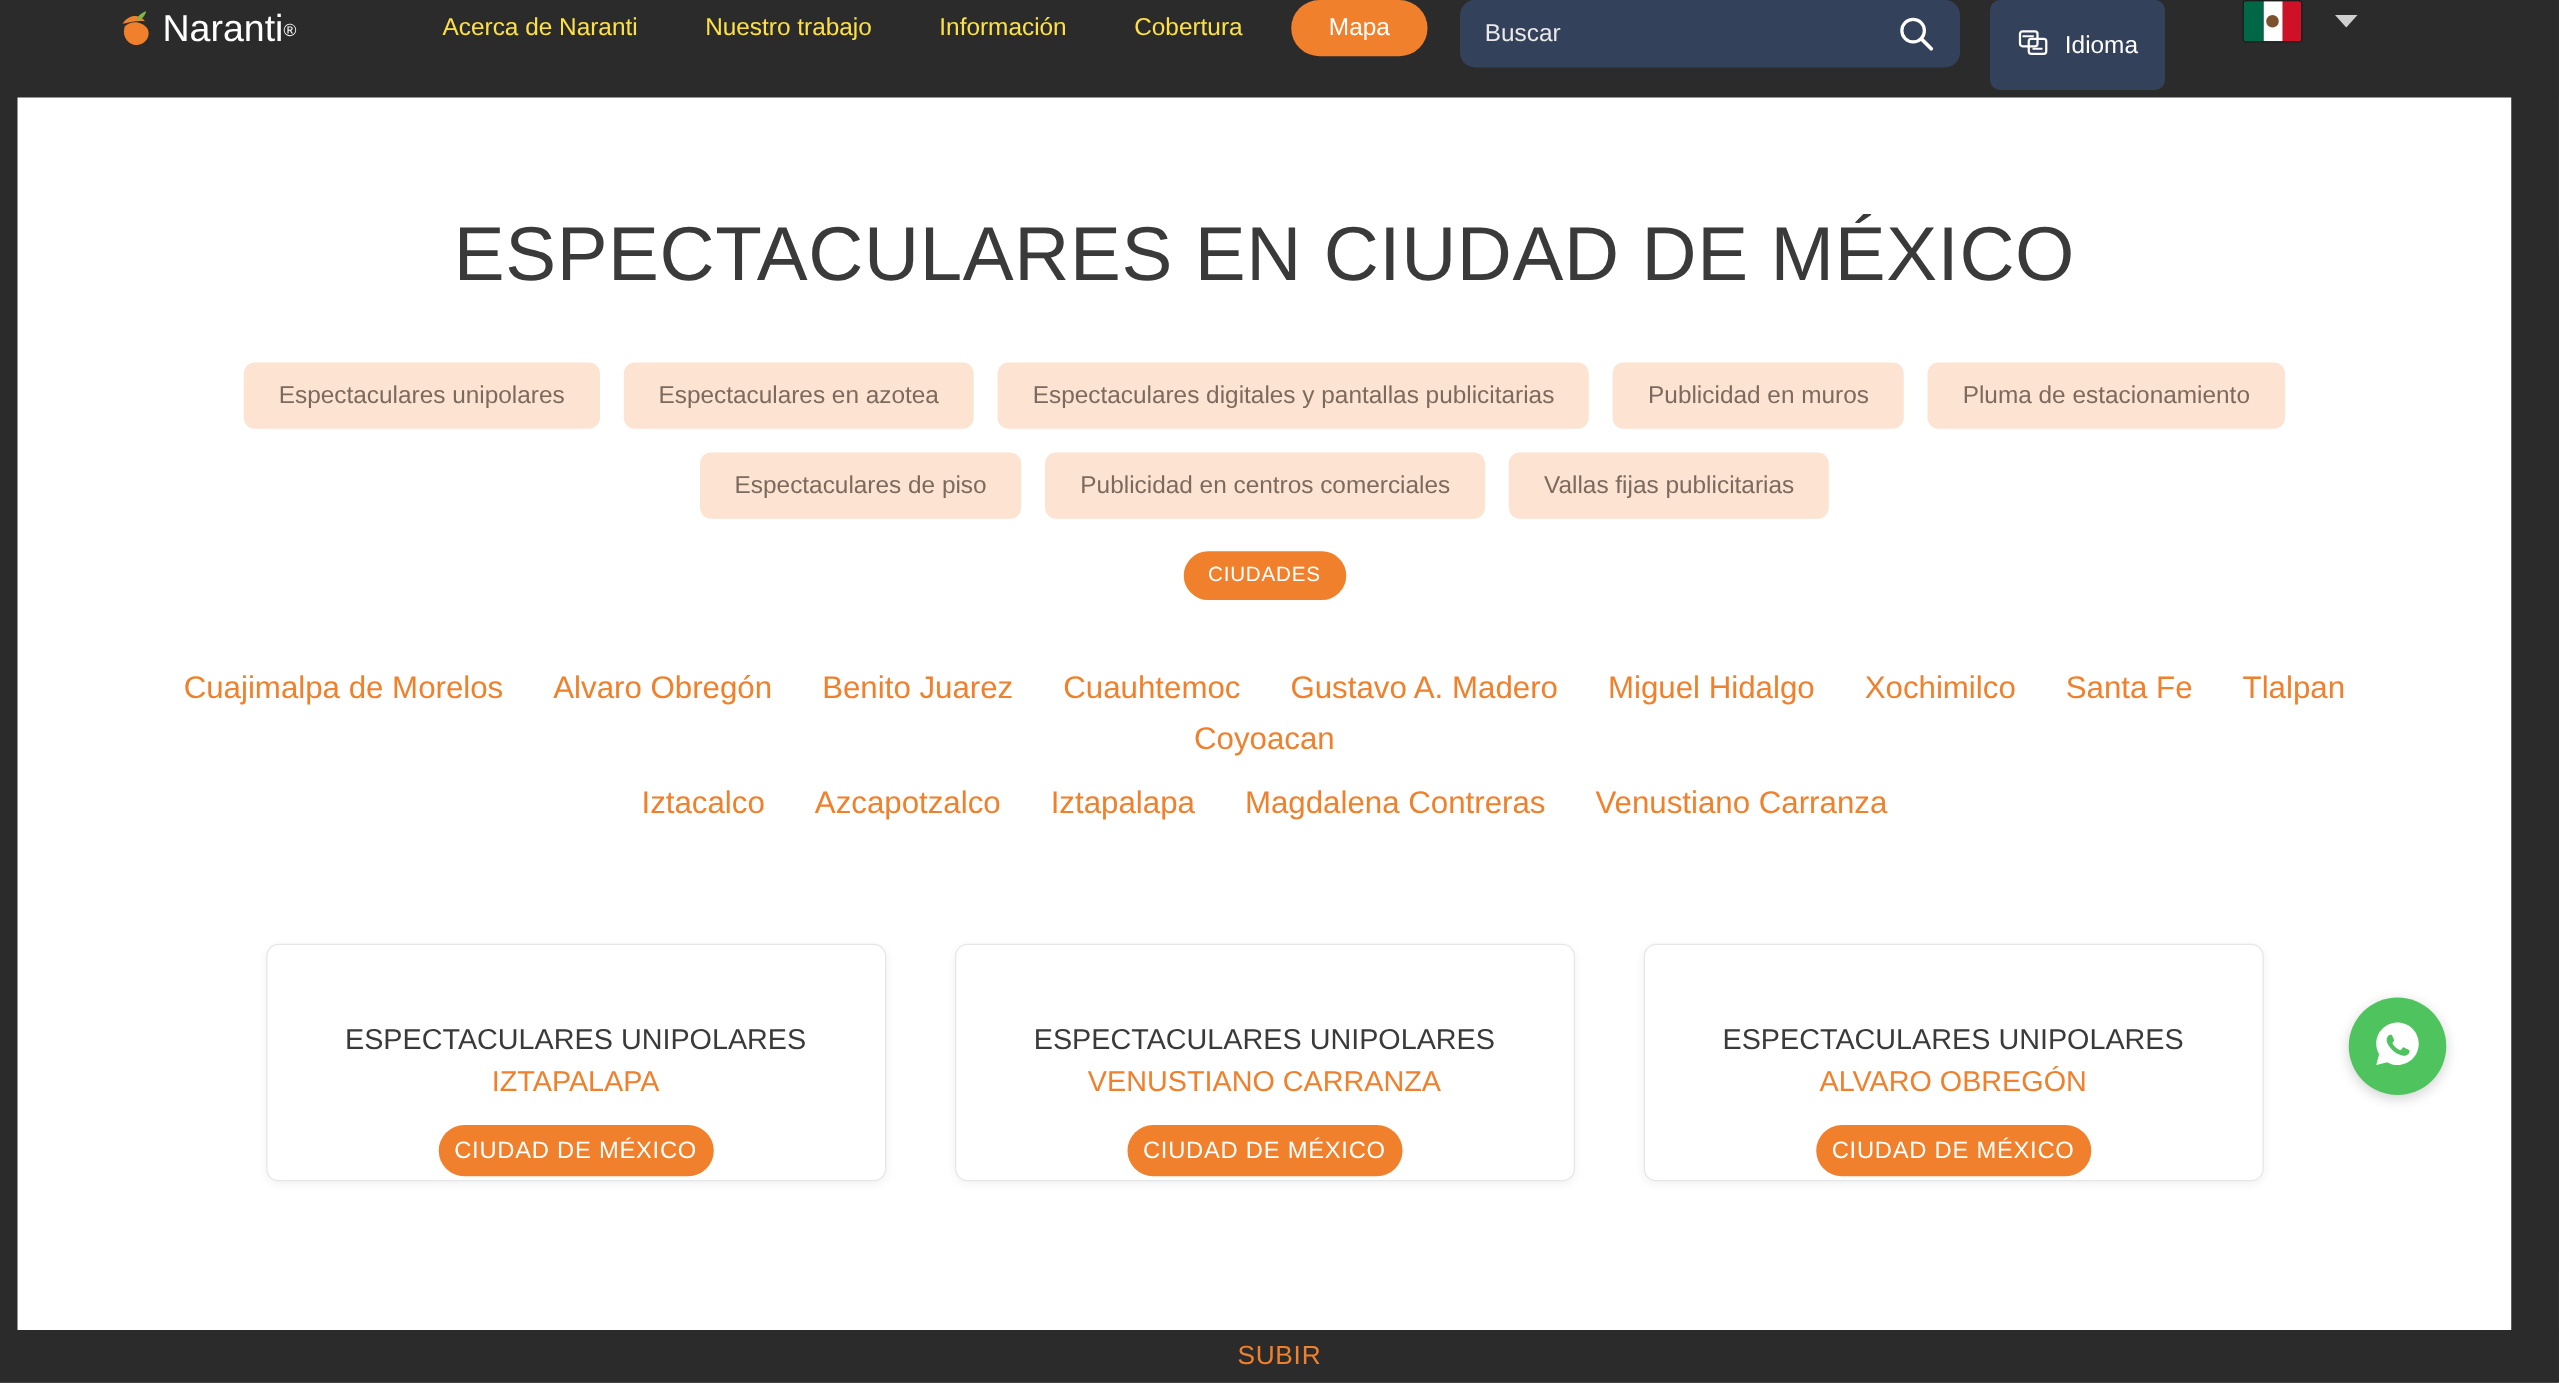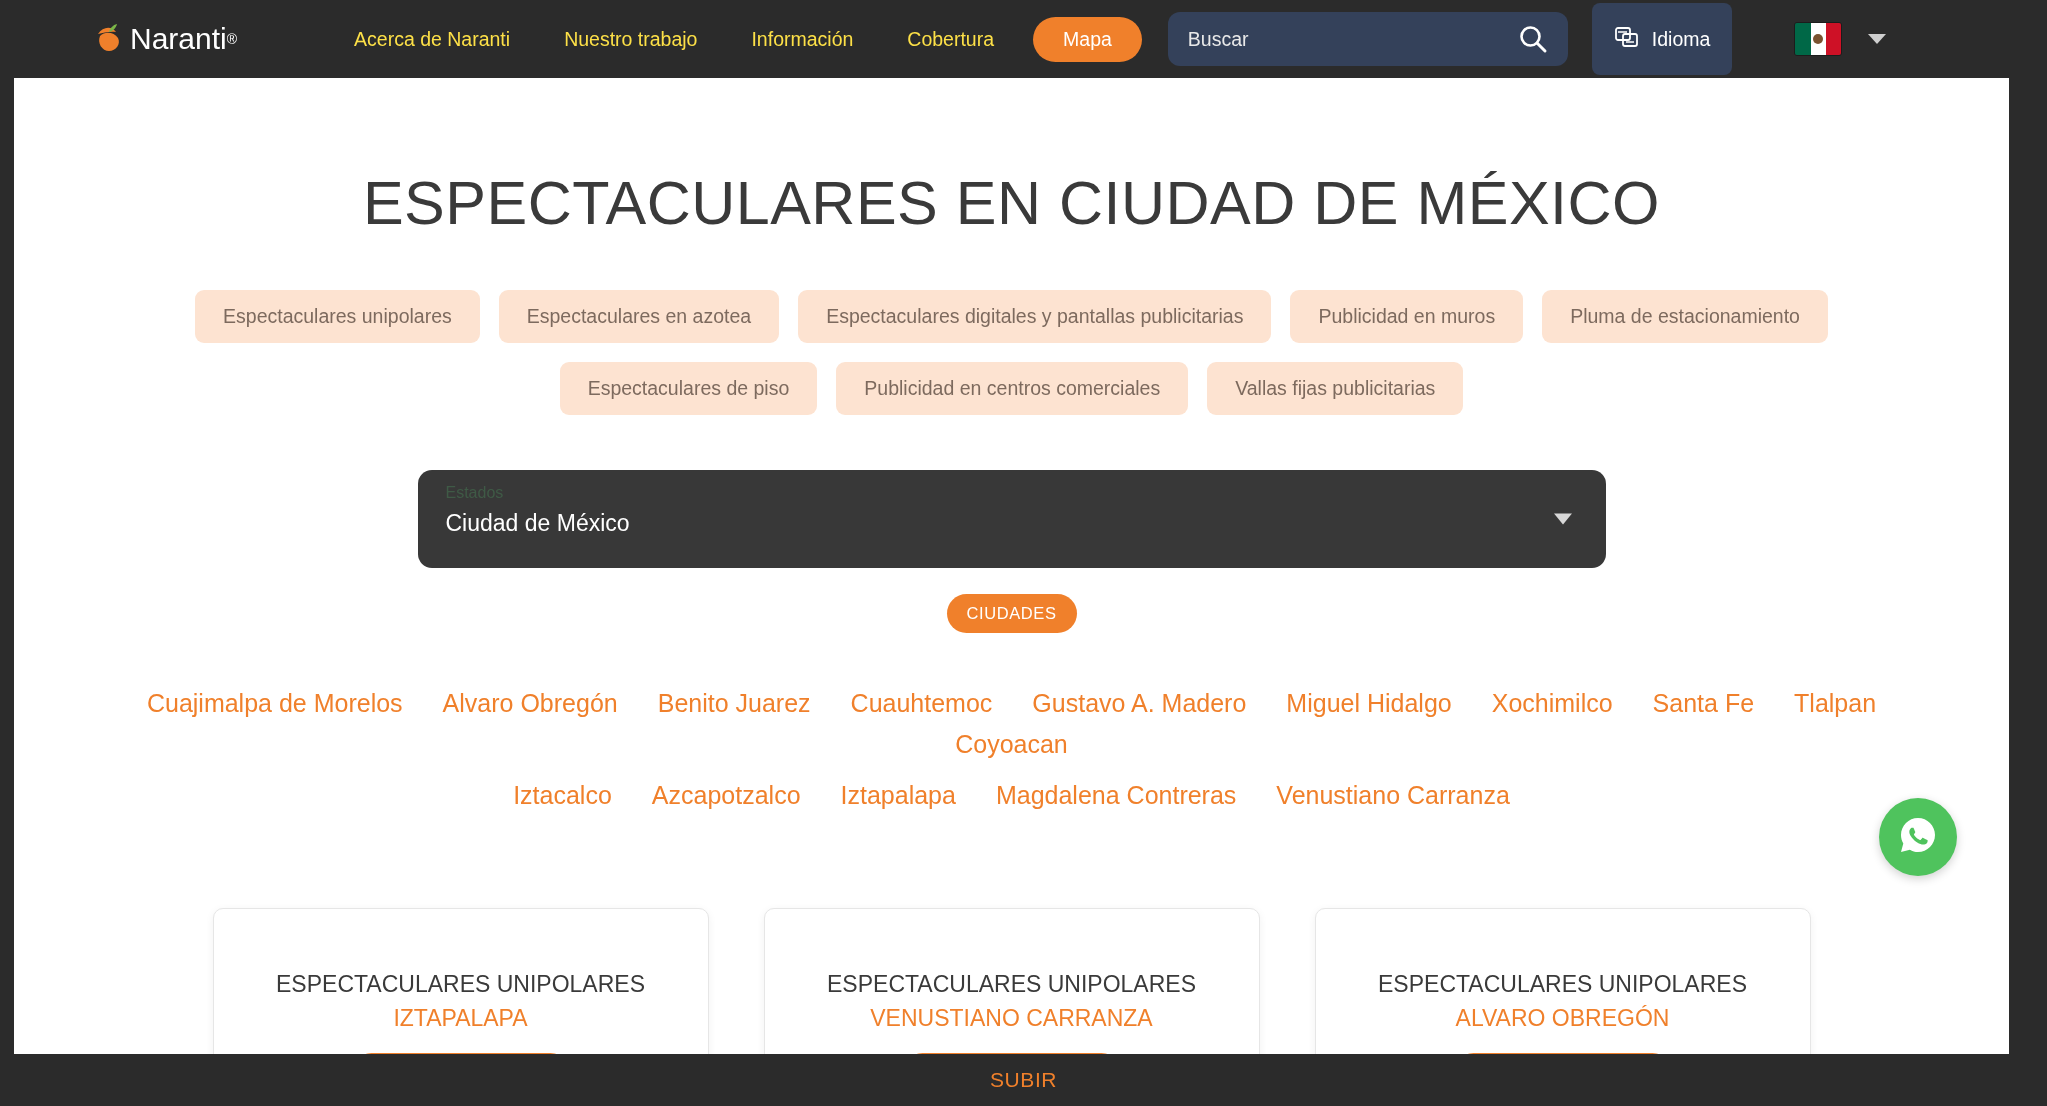--- a/index.html
+++ b/index.html
@@ -14,21 +14,21 @@
     position: relative;
     width: 2047px; height: 1106px;
     background: #2b2b2b;
   }
 
   
   .header {
     position: absolute; top: 0; left: 0;
     width: 2047px; height: 78px;
     background: #2b2b2b;
-    display: flex; align-items: center;
+    display: flex; align-items: flex-start;
   }
   .logo {
     display: flex; align-items: center;
     margin-left: 92px;
     height: 48px;
   }
   .logo-mark {
     width: 34px; height: 34px;
     position: relative;
     margin-right: 4px;
@@ -258,21 +258,21 @@
     background: #4fc35d;
     display: flex; align-items: center; justify-content: center;
     cursor: pointer;
     box-shadow: 0 3px 10px rgba(0,0,0,0.18);
   }
 
   
   .footer {
     position: absolute;
     left: 0; bottom: 0;
-    width: 2047px; height: 52px;
+    width: 2047px; height: 42px;
     background: #2b2b2b;
     display: flex; align-items: center; justify-content: center;
   }
   .footer-up {
     color: #f0802b;
     font-size: 21px;
     letter-spacing: 0.6px;
     cursor: pointer;
   }
 </style>
@@ -343,25 +343,20 @@
       <div class="chip">Espectaculares unipolares</div>
       <div class="chip">Espectaculares en azotea</div>
       <div class="chip">Espectaculares digitales y pantallas publicitarias</div>
       <div class="chip">Publicidad en muros</div>
       <div class="chip">Pluma de estacionamiento</div>
       <div class="chip">Espectaculares de piso</div>
       <div class="chip">Publicidad en centros comerciales</div>
       <div class="chip">Vallas fijas publicitarias</div>
     </div>
 
-    <div class="select-wrap">
-      <div class="select-floating-label">Estados</div>
-      <div class="select-value">Ciudad de México</div>
-      <span class="select-chevron"></span>
-    </div>
 
     <div class="cities-btn">CIUDADES</div>
 
     <div class="cities">
       <div class="city">Cuajimalpa de Morelos</div>
       <div class="city">Alvaro Obregón</div>
       <div class="city">Benito Juarez</div>
       <div class="city">Cuauhtemoc</div>
       <div class="city">Gustavo A. Madero</div>
       <div class="city">Miguel Hidalgo</div>

